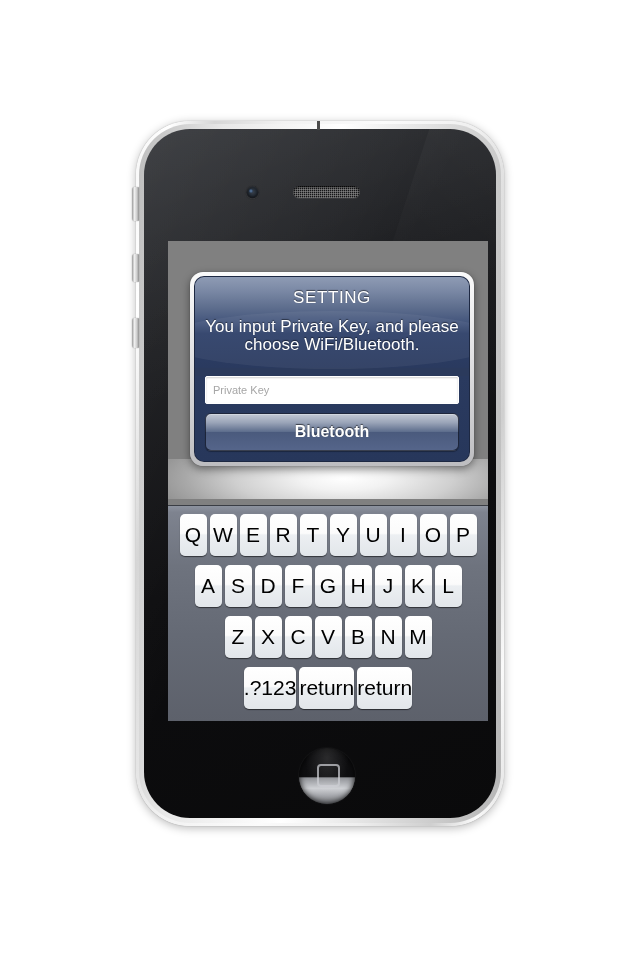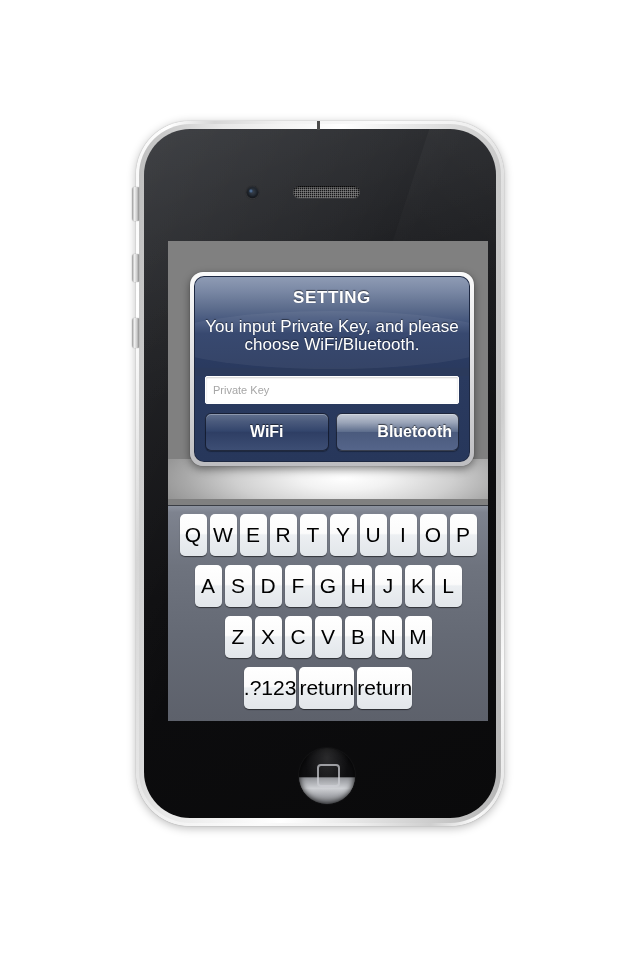--- a/index.html
+++ b/index.html
@@ -206,21 +206,21 @@
     border-radius: 50%;
     background: rgba(255,255,255,0.055);
     pointer-events: none;
   }
   .dialog-title {
     position: relative;
     z-index: 2;
     text-align: center;
     color: #ffffff;
     font-size: 17px;
-    font-weight: bold;
+    font-weight: normal;
     letter-spacing: 0.6px;
     text-shadow: 0 -1px 1px rgba(0,0,0,0.55);
   }
   .dialog-message {
     position: relative;
     z-index: 2;
     margin-top: 10px;
     text-align: center;
     color: #ffffff;
     font-size: 17px;
@@ -267,21 +267,20 @@
     cursor: pointer;
     box-shadow: inset 0 1px 0 rgba(255,255,255,0.28),
                 0 1px 1px rgba(0,0,0,0.32);
   }
   #btn-wifi {
     background: linear-gradient(180deg, #5f6e8c 0%, #4a5a7c 18%, #354karma 0%, #33456c 46%, #2c3c61 47%, #3b4c72 100%);
     background: linear-gradient(180deg, #62718f 0%, #4b5b7d 20%, #33456c 48%, #2e3e64 50%, #3d4e74 100%);
   }
   #btn-bluetooth {
     background: linear-gradient(180deg, #c2c8d4 0%, #9aa4b8 24%, #5e6e8d 49%, #4a5a7d 51%, #55658a 100%);
-    text-align: right;
   }
 
   
   #keyboard {
     position: absolute;
     left: 0; bottom: 0;
     width: 320px; height: 216px;
     background: linear-gradient(180deg, #8d939f 0%, #7e838f 3%, #6e737e 28%, #656a75 60%, #5d616b 100%);
     border-top: 1px solid #3a3d44;
     box-sizing: border-box;
@@ -370,21 +369,20 @@
 
           <div class="dialog-gloss">
             <div class="dialog-title">SETTING</div>
             <div class="dialog-message">You input Private Key, and please choose WiFi/Bluetooth.</div>
           </div>
 
           <div class="dialog-body">
             <input class="key-input" type="text" id="private-key-input" placeholder="Private Key" style="">
 
             <div class="dialog-actions">
-              <button class="dlg-btn" id="btn-wifi">WiFi</button>
               <button class="dlg-btn" id="btn-bluetooth">Bluetooth</button>
             </div>
           </div>
 
         </div>
       </div>
 
       <div id="keyboard">
 
         <div class="kb-row" id="kb-row-1">

